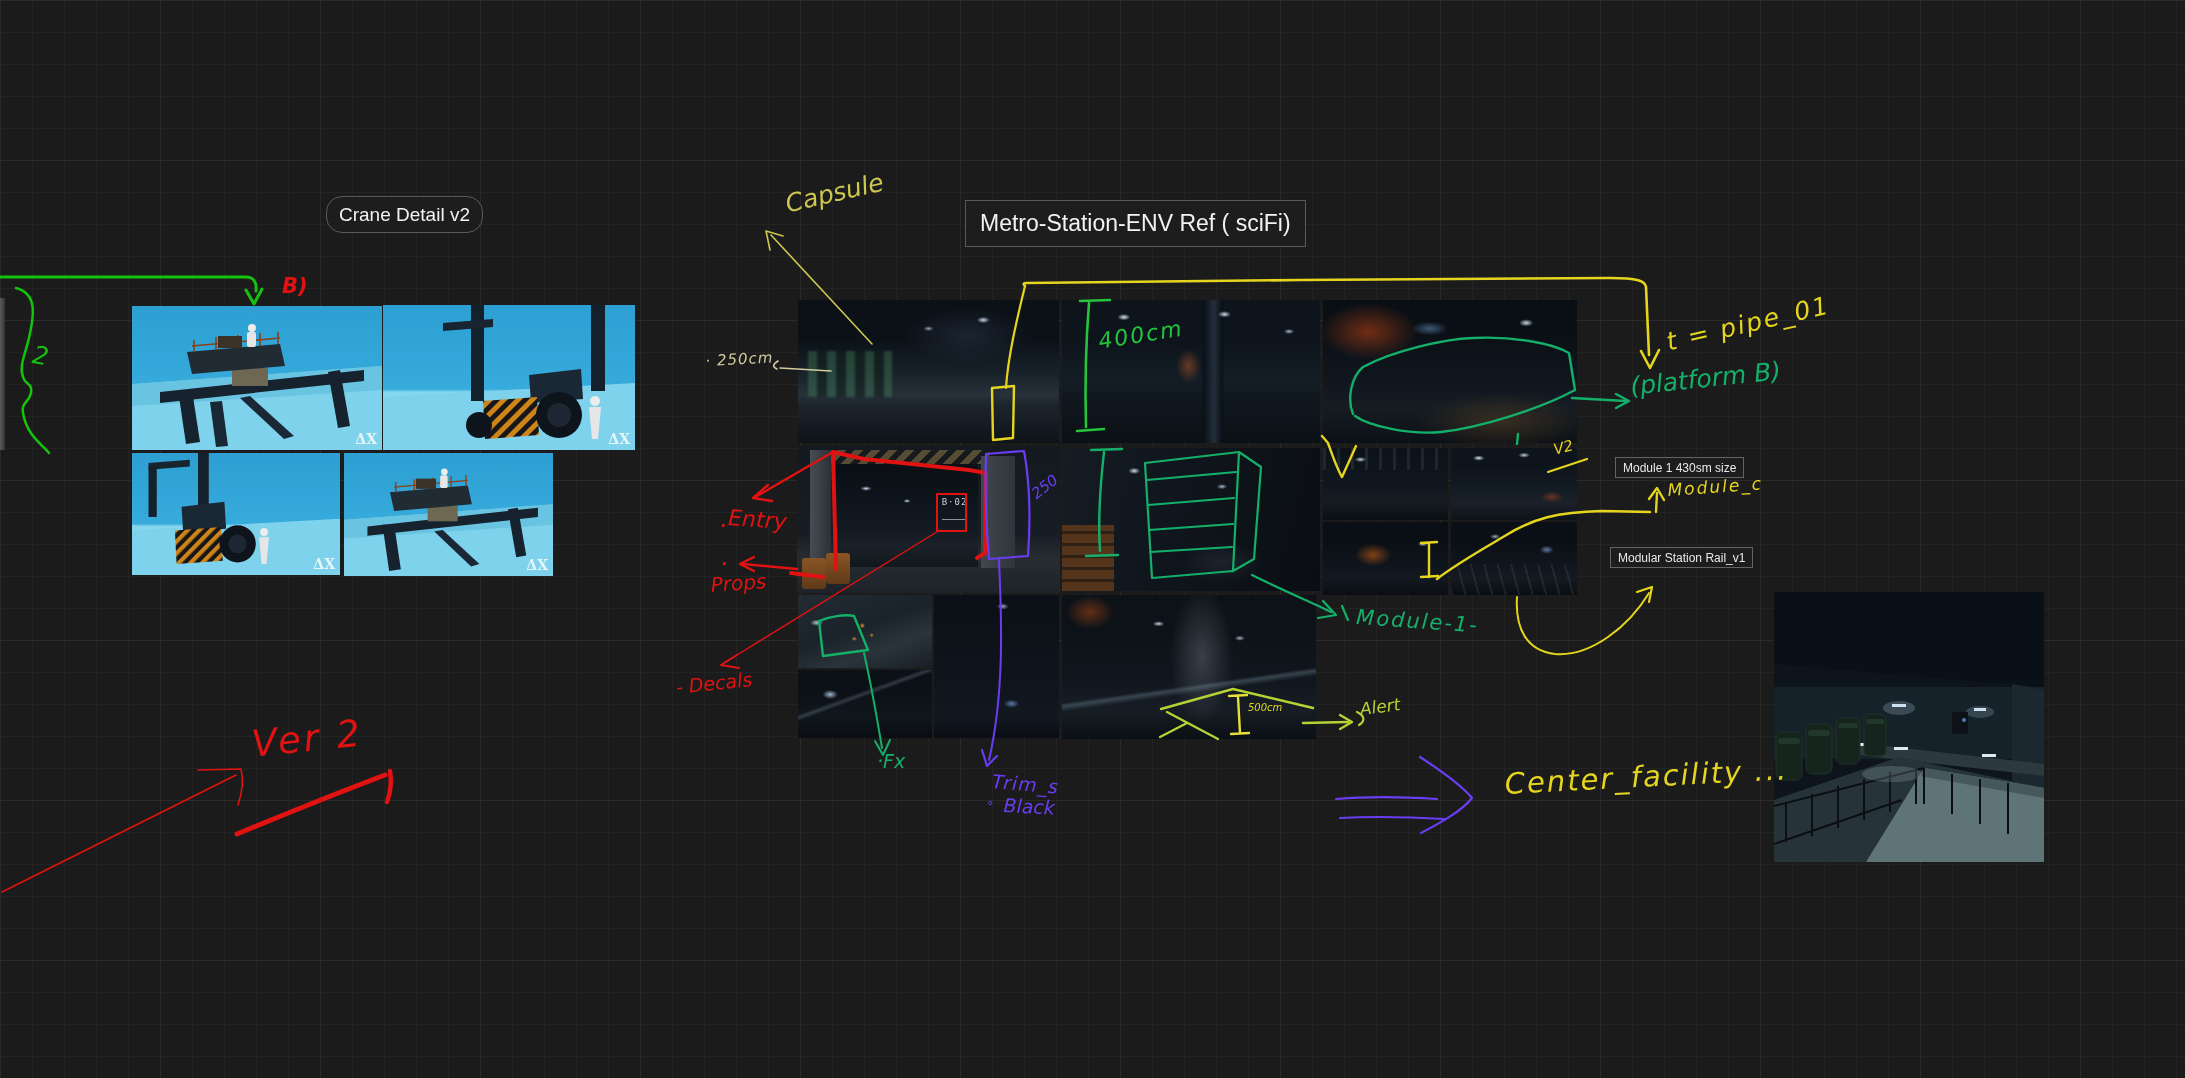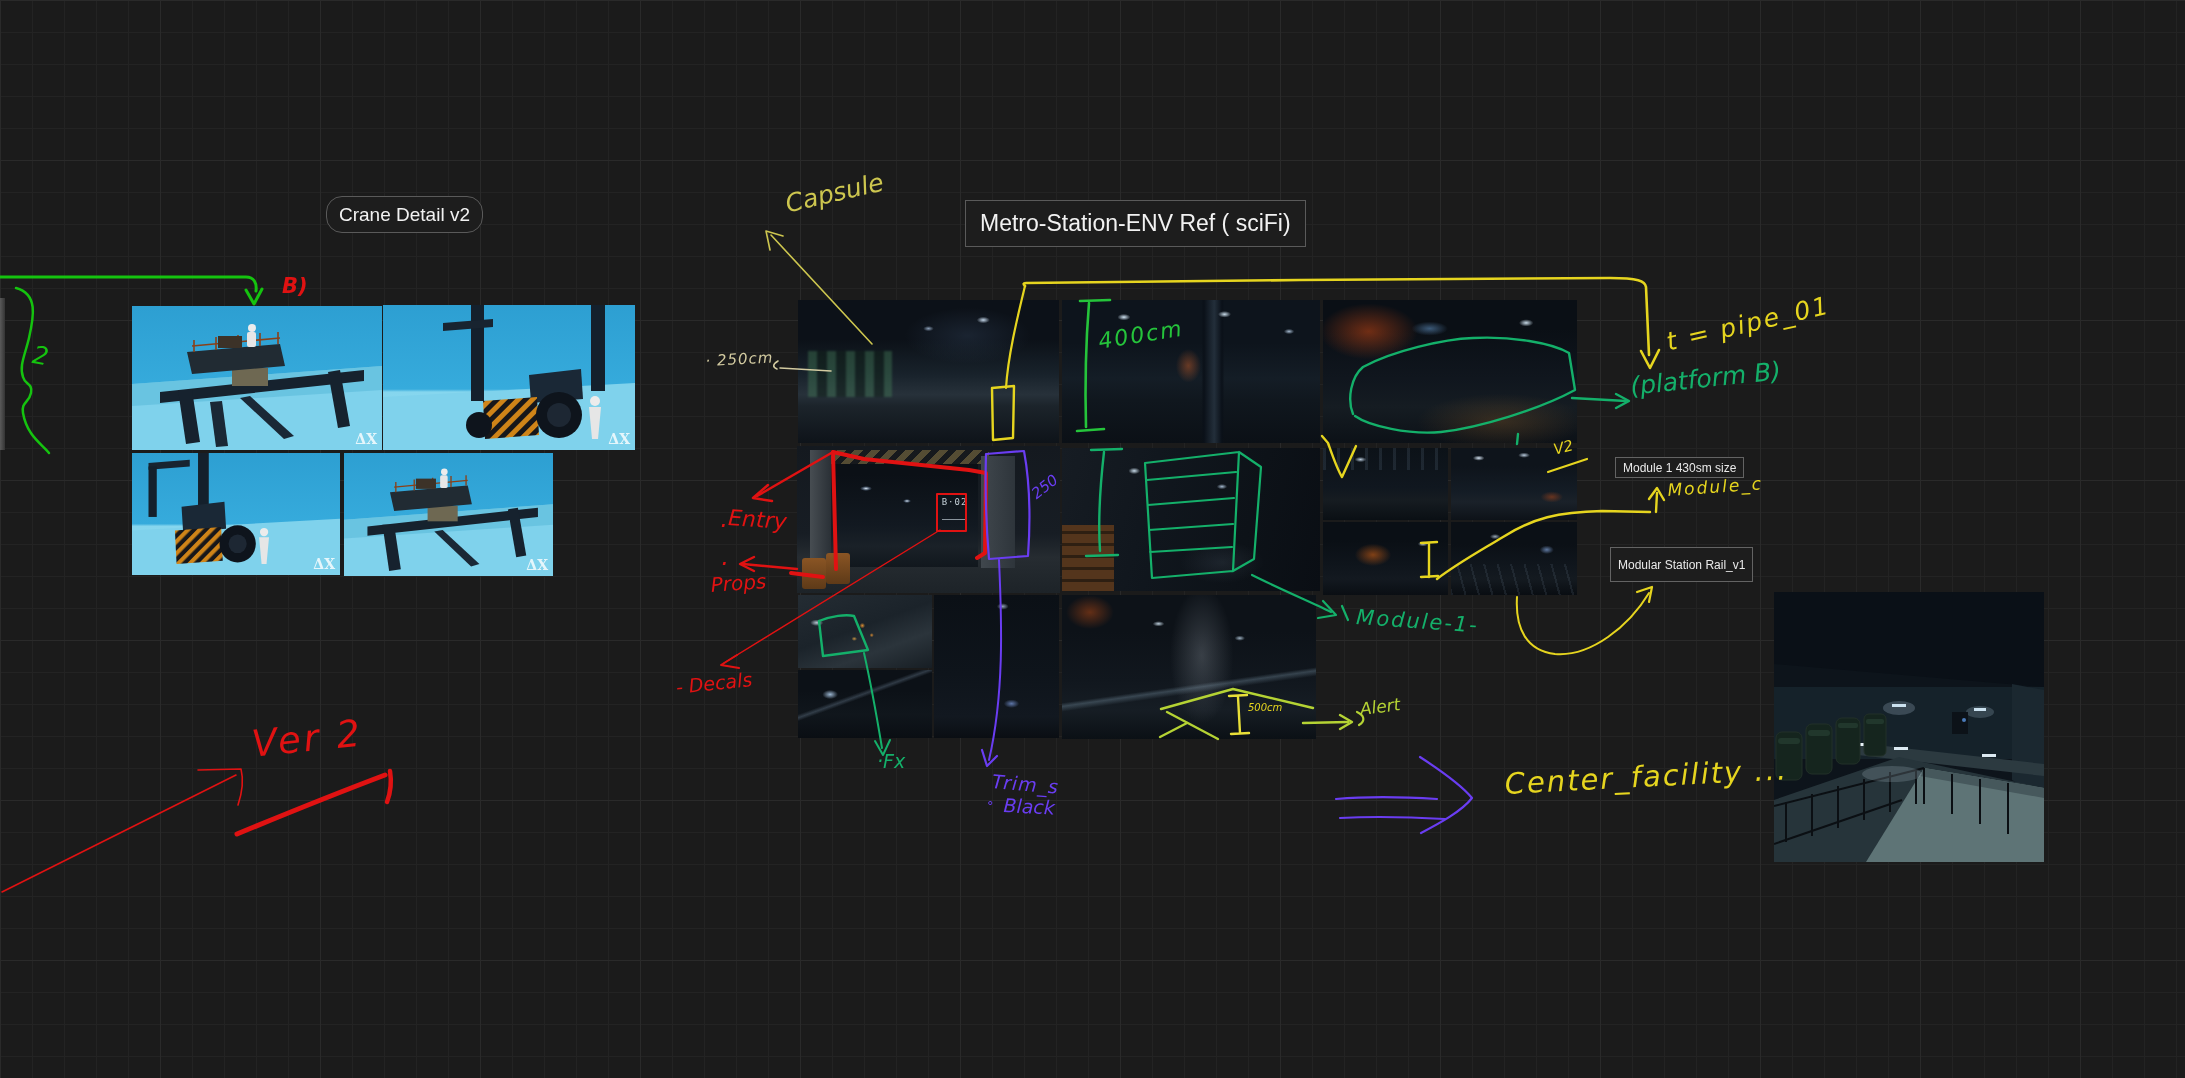--- a/index.html
+++ b/index.html
@@ -413,17 +413,17 @@
 
   <div class="label-box label-md" style="left:326px;top:196px;height:37px;border-radius:16px;">
     <span>Crane Detail v2</span>
   </div>
   <div class="label-box label-lg" style="left:965px;top:200px;height:47px;">
     <span>Metro-Station-ENV Ref ( sciFi)</span>
   </div>
   <div class="label-box label-sm" style="left:1615px;top:457px;height:21px;">
     <span>Module 1 430sm size</span>
   </div>
-  <div class="label-box label-sm" style="left:1610px;top:547px;height:35px;">
+  <div class="label-box label-sm" style="left:1610px;top:547px;height:21px;">
     <span>Modular Station Rail_v1</span>
   </div>
 
 </div>
 
 </body></html>

